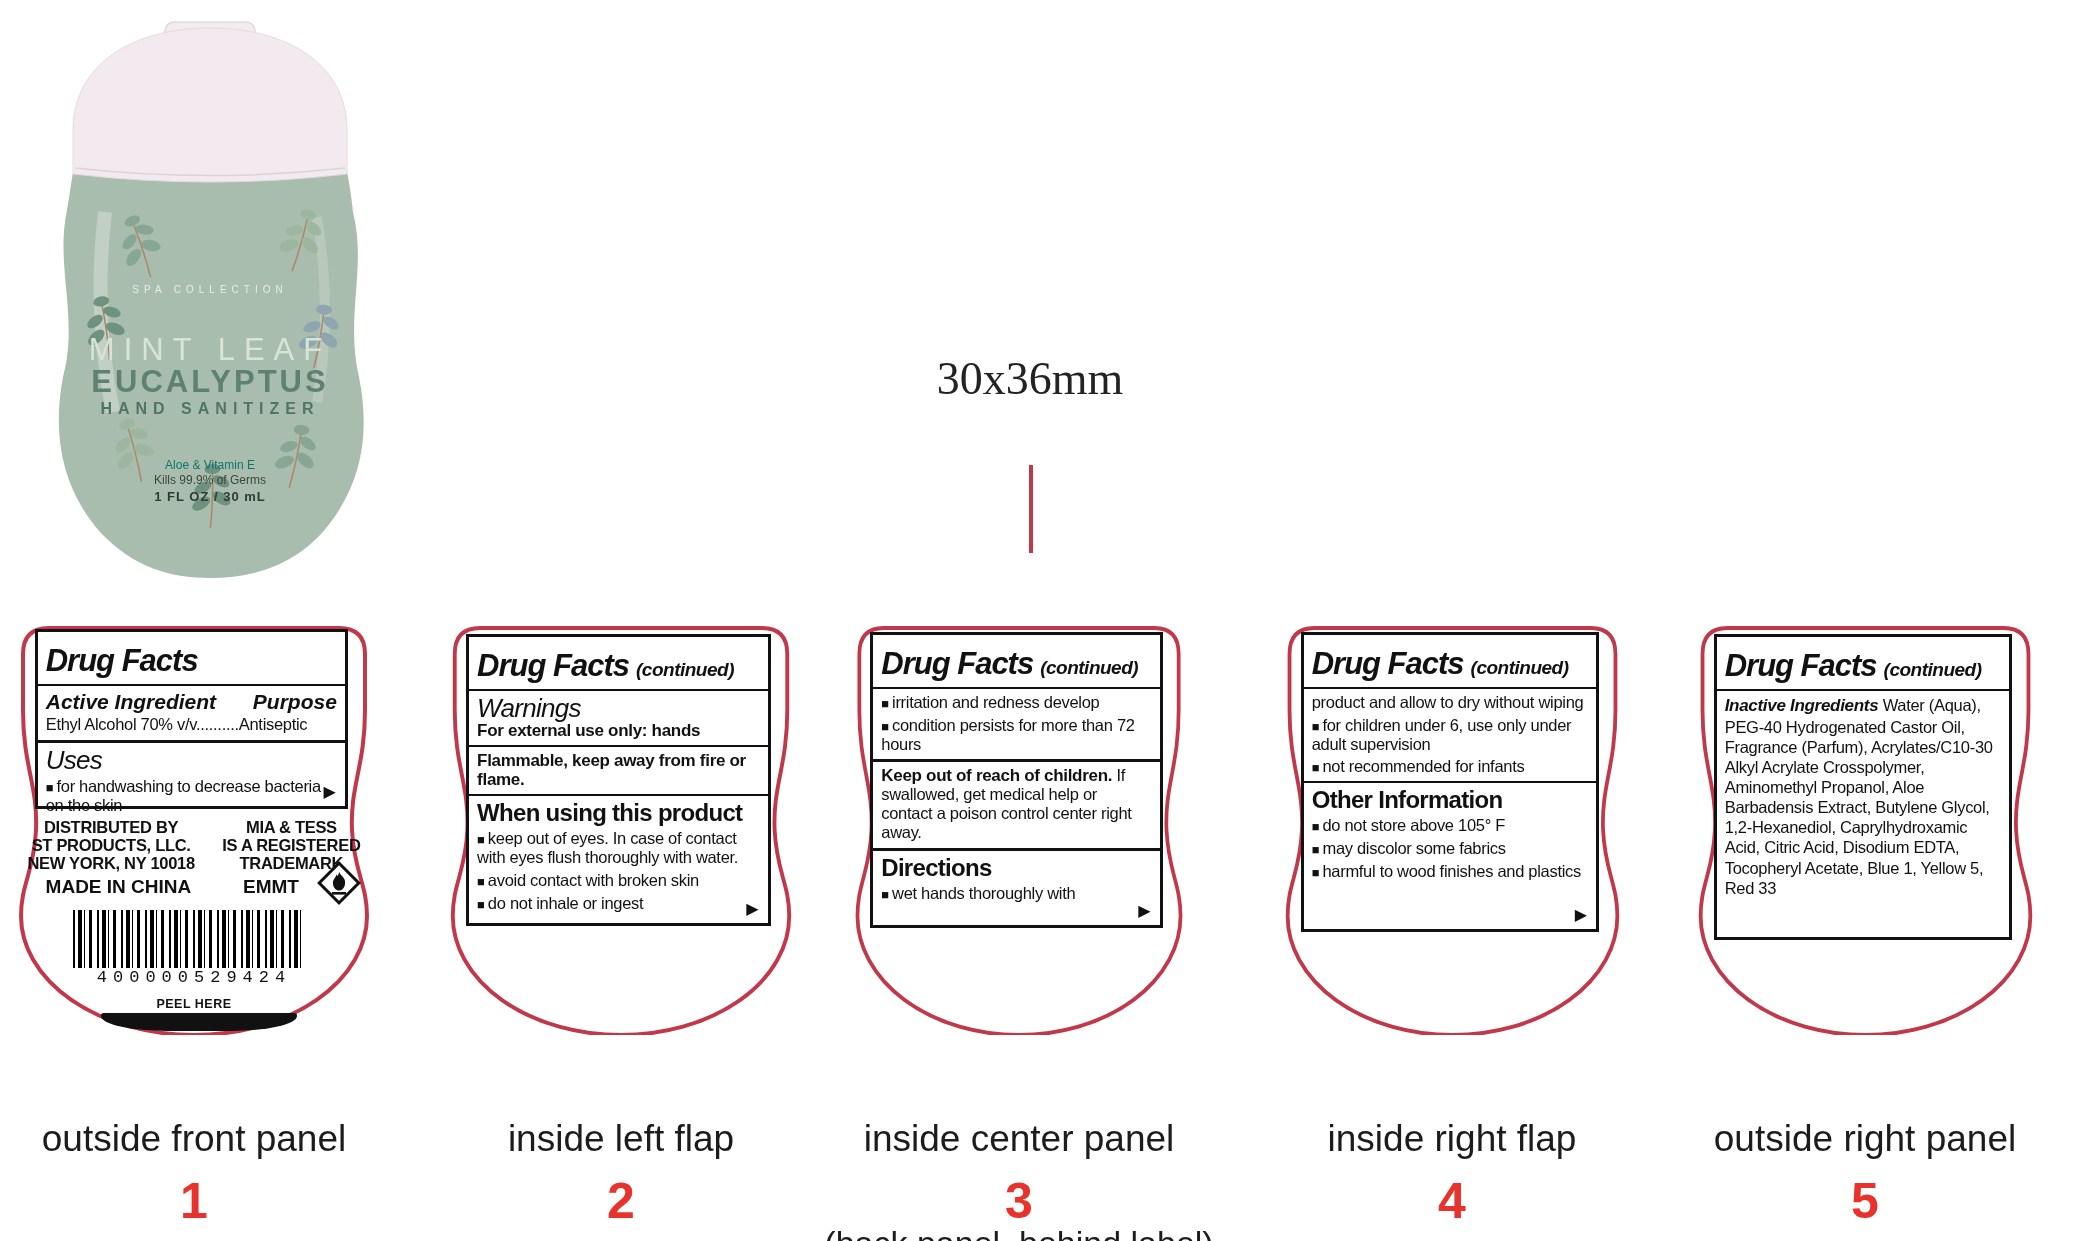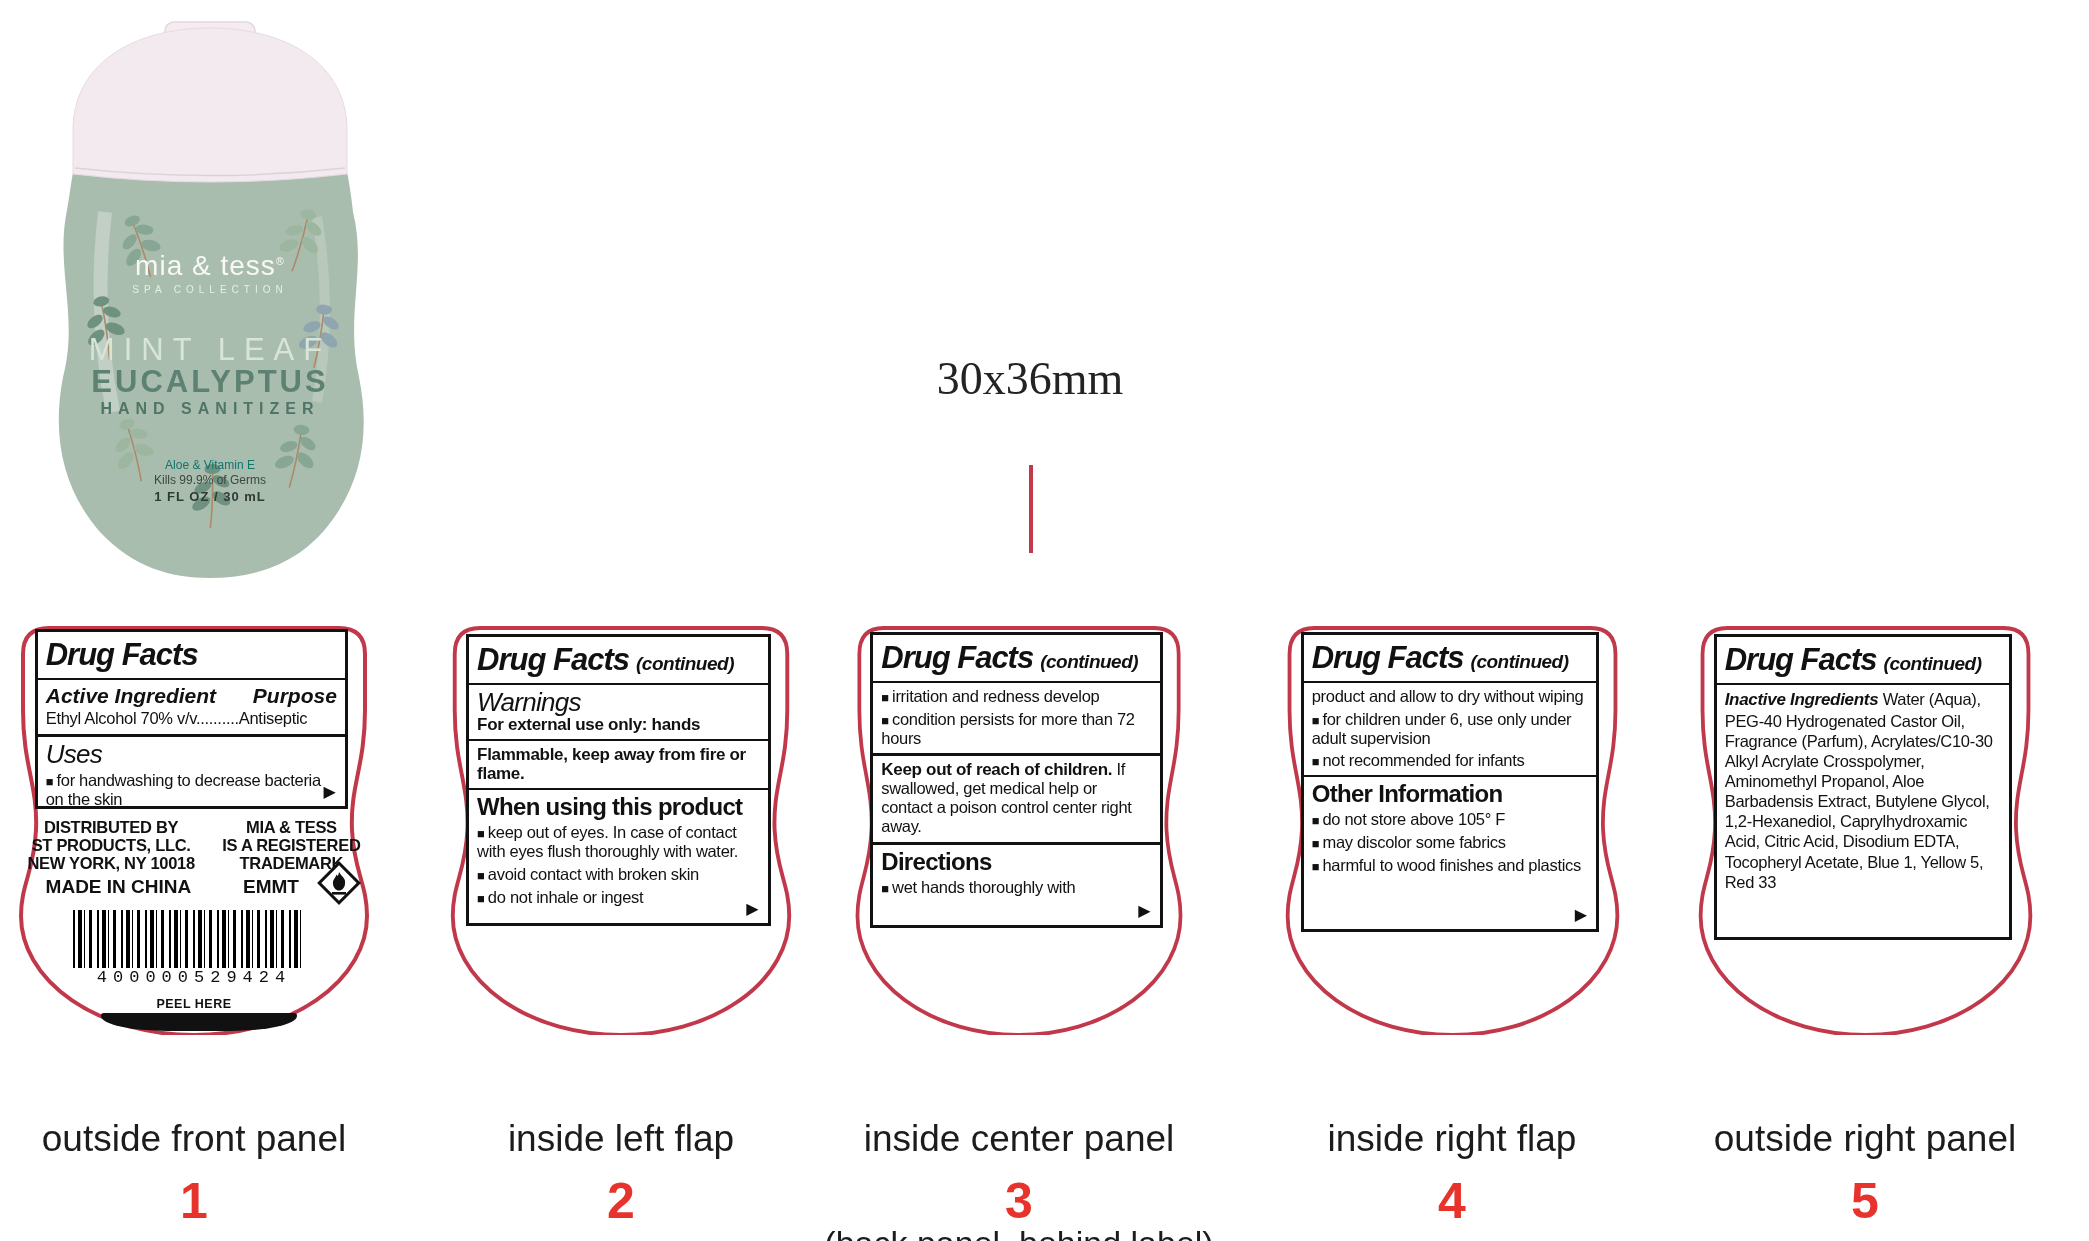--- a/index.html
+++ b/index.html
@@ -28,21 +28,21 @@
   
   .panel{position:absolute;top:618px;height:417px;}
   .p1{left:13px;width:362px;}
   .p2{left:445px;width:352px;}
   .p3{left:850px;width:338px;}
   .p4{left:1280px;width:345px;}
   .p5{left:1693px;width:345px;}
   .outline{position:absolute;inset:0;width:100%;height:100%;}
 
   .df-box{position:absolute;left:6%;width:86.5%;border:3px solid #111;background:#fff;
-          box-sizing:border-box;padding:5px 8px;display:flex;flex-direction:column;gap:4px;}
+          box-sizing:border-box;padding:11px 8px;display:flex;flex-direction:column;gap:4px;}
   .titlerow{display:flex;align-items:baseline;gap:7px;white-space:nowrap;}
   .t{font-style:italic;font-weight:800;font-size:31px;letter-spacing:-1px;}
   .cont{font-style:italic;font-weight:bold;font-size:19px;letter-spacing:-0.5px;}
   .hr{border-top:2px solid #111;margin:1px -8px 0;}
   .hr3{border-top:3px solid #111;margin:2px -8px 0;}
   .bi{font-style:italic;font-weight:bold;}
   .h-big{font-weight:bold;font-size:24px;letter-spacing:-0.7px;line-height:1.05;}
   .h-it{font-style:italic;font-weight:400;font-size:26px;letter-spacing:-0.7px;line-height:1.0;}
   .bold17{font-weight:bold;font-size:17px;line-height:1.12;letter-spacing:-0.3px;}
   .body16{font-size:16.5px;line-height:1.14;letter-spacing:-0.3px;}
@@ -100,21 +100,20 @@
       <path d="M 30 156 Q 165 171 300 156" stroke="#ded2da" stroke-width="1.5" fill="none"></path>
 
       <use href="#sprig" x="0" y="0" transform="translate(100 248) rotate(-18)" color="#87a694"></use>
       <use href="#sprig" x="0" y="0" transform="translate(252 242) rotate(16)" color="#9db69f"></use>
       <use href="#sprig" x="0" y="0" transform="translate(62 330) rotate(-8)" color="#6e9180"></use>
       <use href="#sprig" x="0" y="0" transform="translate(272 338) rotate(10)" color="#8fa6b0"></use>
       <use href="#sprig" x="0" y="0" transform="translate(92 452) rotate(-14)" color="#9db69f"></use>
       <use href="#sprig" x="0" y="0" transform="translate(248 458) rotate(12)" color="#87a694"></use>
       <use href="#sprig" x="0" y="0" transform="translate(166 498) rotate(2)" color="#6e9180"></use>
     </svg>
-    <div class="btxt brand"><span>mia &amp; tess</span><sup>®</sup></div>
     <div class="btxt spa">SPA COLLECTION</div>
     <div class="btxt euc">EUCALYPTUS</div>
     <div class="btxt mint">MINT LEAF</div>
     <div class="btxt hand">HAND SANITIZER</div>
     <div class="btxt claim1">Aloe &amp; Vitamin E</div>
     <div class="btxt claim2">Kills 99.9% of Germs</div>
     <div class="btxt net">1 FL OZ / 30 mL</div>
   </div>
 
   <div class="dim-note">30x36mm</div>

